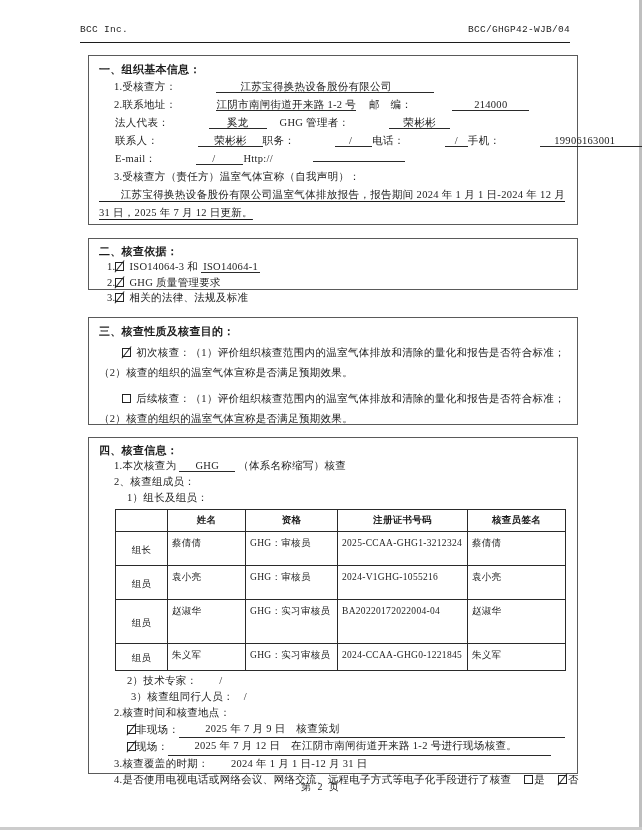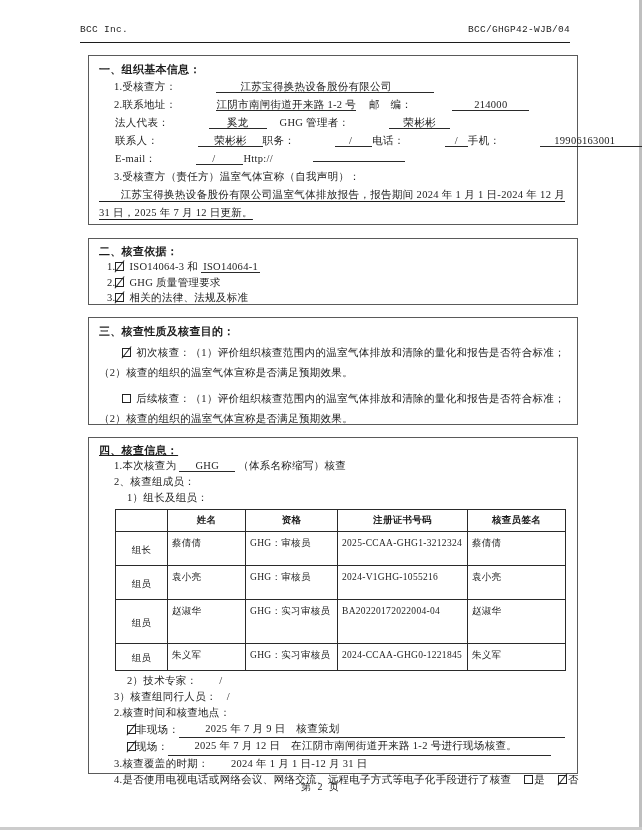--- a/index.html
+++ b/index.html
@@ -39,21 +39,21 @@
     content:"";position:absolute;left:3px;top:-4px;width:1.4px;height:15px;
     background:#222;transform:rotate(38deg);
   }
 
   
   .box-org{top:55px;height:170px;line-height:18px;}
   .decl{line-height:18px;white-space:normal;text-align:justify;}
   .decl .uv2{border-bottom:none;text-decoration:underline;text-underline-offset:2.5px;}
 
   
-  .box-basis{top:238px;height:67px;line-height:15.5px;padding-top:4px;}
+  .box-basis{top:238px;height:52px;line-height:15.5px;padding-top:4px;}
   .box-basis .line{margin-left:8px;}
 
   
   .box-nature{top:317px;height:108px;line-height:20px;}
   .para{margin:3px 0 6px 0;text-indent:2.2em;text-align:justify;white-space:normal;}
 
   
   .box-info{top:437px;height:337px;line-height:16.2px;padding-top:4px;}
   .vtable{border-collapse:collapse;table-layout:fixed;width:450px;margin:2px 0 2px 16px;}
   .vtable th,.vtable td{border:1.1px solid #2a2a2a;font-size:9.5px;padding:1px 4px;overflow:hidden;}
@@ -123,21 +123,21 @@
     <div class="sec-title">三、核查性质及核查目的：</div>
     <div class="para">
       <span class="cb checked"></span><span>初次核查：</span><span>（1）评价组织核查范围内的温室气体排放和清除的量化和报告是否符合标准；（2）核查的组织的温室气体宣称是否满足预期效果。</span>
     </div>
     <div class="para">
       <span class="cb"></span><span>后续核查：</span><span>（1）评价组织核查范围内的温室气体排放和清除的量化和报告是否符合标准；（2）核查的组织的温室气体宣称是否满足预期效果。</span>
     </div>
   </div>
 
   <div class="box box-info">
-    <div class="sec-title" style="line-height:16px;text-decoration:underline;">四、核查信息：</div>
+    <div class="sec-title" style="line-height:16px;">四、核查信息：</div>
     <div class="line ind2">
       <span>1.本次核查为</span><span class="uv" style="padding:0 16px;margin:0 3px;">GHG</span><span>（体系名称缩写）核查</span>
     </div>
     <div class="line ind2">
       <span>2、核查组成员：</span>
     </div>
     <div class="line" style="margin-left:28px;">
       <span>1）组长及组员：</span>
     </div>
 
@@ -184,21 +184,21 @@
         <td>GHG：实习审核员</td>
         <td>2024-CCAA-GHG0-1221845</td>
         <td>朱义军</td>
       </tr>
     </tbody>
       </table>
 
     <div class="line" style="margin-left:28px;">
       <span>2）技术专家：</span><span class="gap-m"></span><span>/</span>
     </div>
-    <div class="line" style="margin-left:15px;">
+    <div class="line" style="margin-left:32px;">
       <span>3）核查组同行人员：</span><span class="gap-s"></span><span>/</span>
     </div>
     <div class="line ind2">
       <span>2.核查时间和核查地点：</span>
     </div>
     <div class="flexline" style="margin-left:28px;">
       <span style="white-space:nowrap;"><span class="cb checked" style="margin-right:0;"></span><span>非现场：</span></span>
       <span class="fill">2025 年 7 月 9 日　核查策划</span>
     </div>
     <div class="flexline" style="margin-left:28px;margin-right:14px;">

